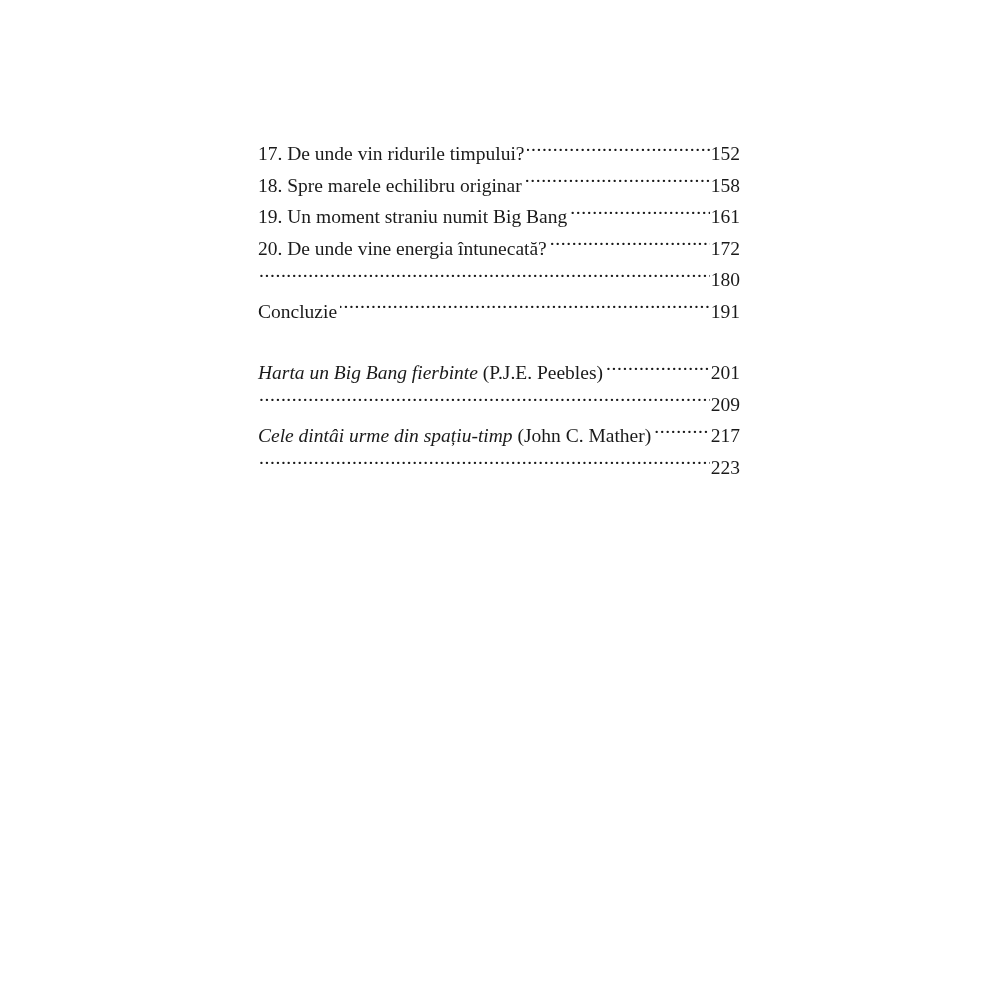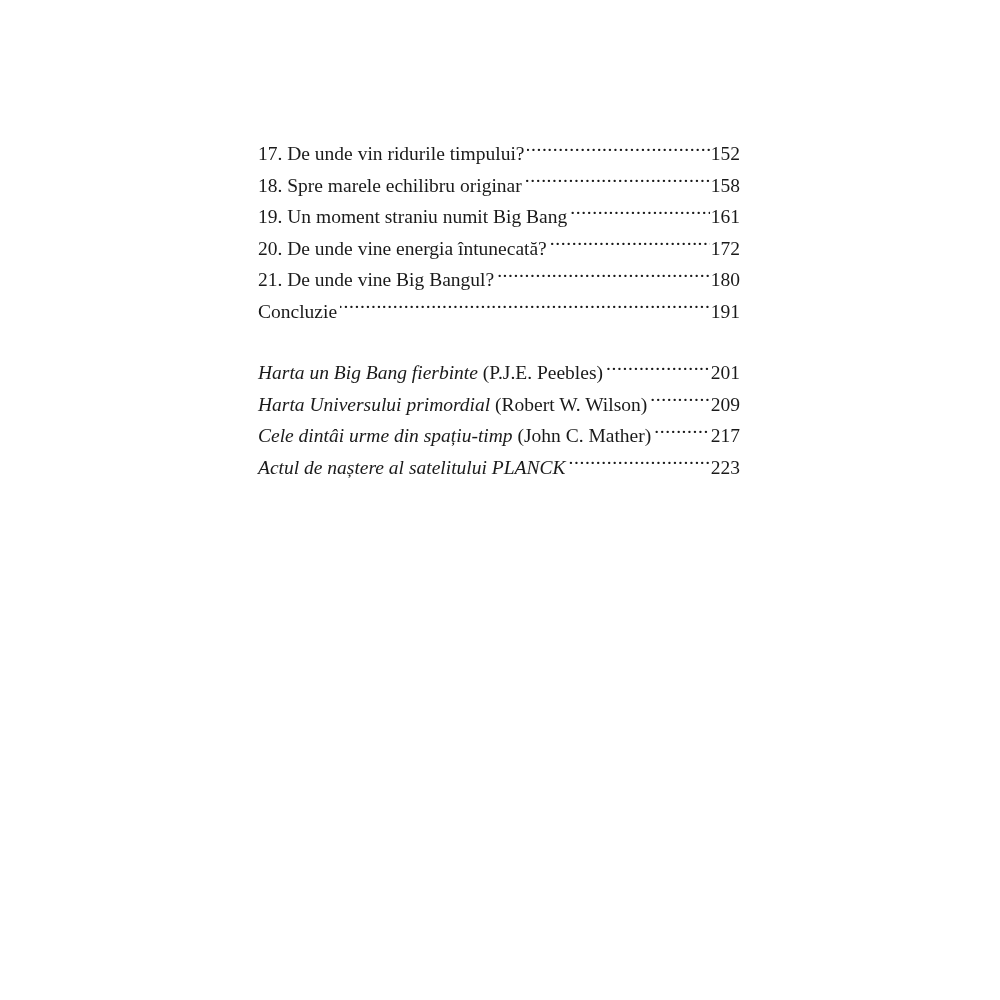--- a/index.html
+++ b/index.html
@@ -107,21 +107,20 @@
         <span class="page-num">161</span>
       </div>
 
       <div class="toc-entry">
         <span class="title gap-before-leader">20. De unde vine energia întunecată?</span>
         <span class="leader"></span>
         <span class="page-num">172</span>
       </div>
 
       <div class="toc-entry">
-        <span class="title gap-before-leader">21. De unde vine Big Bangul?</span>
         <span class="leader"></span>
         <span class="page-num">180</span>
       </div>
 
       <div class="toc-entry tight">
         <span class="title">Concluzie</span>
         <span class="leader"></span>
         <span class="page-num">191</span>
       </div>
 
@@ -129,33 +128,31 @@
 
     <div class="toc-group second">
 
       <div class="toc-entry appendix">
         <span class="title"><span>Harta un Big Bang fierbinte</span><span class="roman"> (P.J.E. Peebles)</span></span>
         <span class="leader"></span>
         <span class="page-num">201</span>
       </div>
 
       <div class="toc-entry appendix">
-        <span class="title"><span>Harta Universului primordial</span><span class="roman"> (Robert W. Wilson)</span></span>
         <span class="leader"></span>
         <span class="page-num">209</span>
       </div>
 
       <div class="toc-entry appendix">
         <span class="title"><span>Cele dintâi urme din spațiu-timp</span><span class="roman"> (John C. Mather)</span></span>
         <span class="leader"></span>
         <span class="page-num">217</span>
       </div>
 
       <div class="toc-entry appendix">
-        <span class="title"><span>Actul de naștere al satelitului PLANCK</span><span class="roman"></span></span>
         <span class="leader"></span>
         <span class="page-num">223</span>
       </div>
 
     </div>
 
   </div>
 </div>
 
 </body></html>

